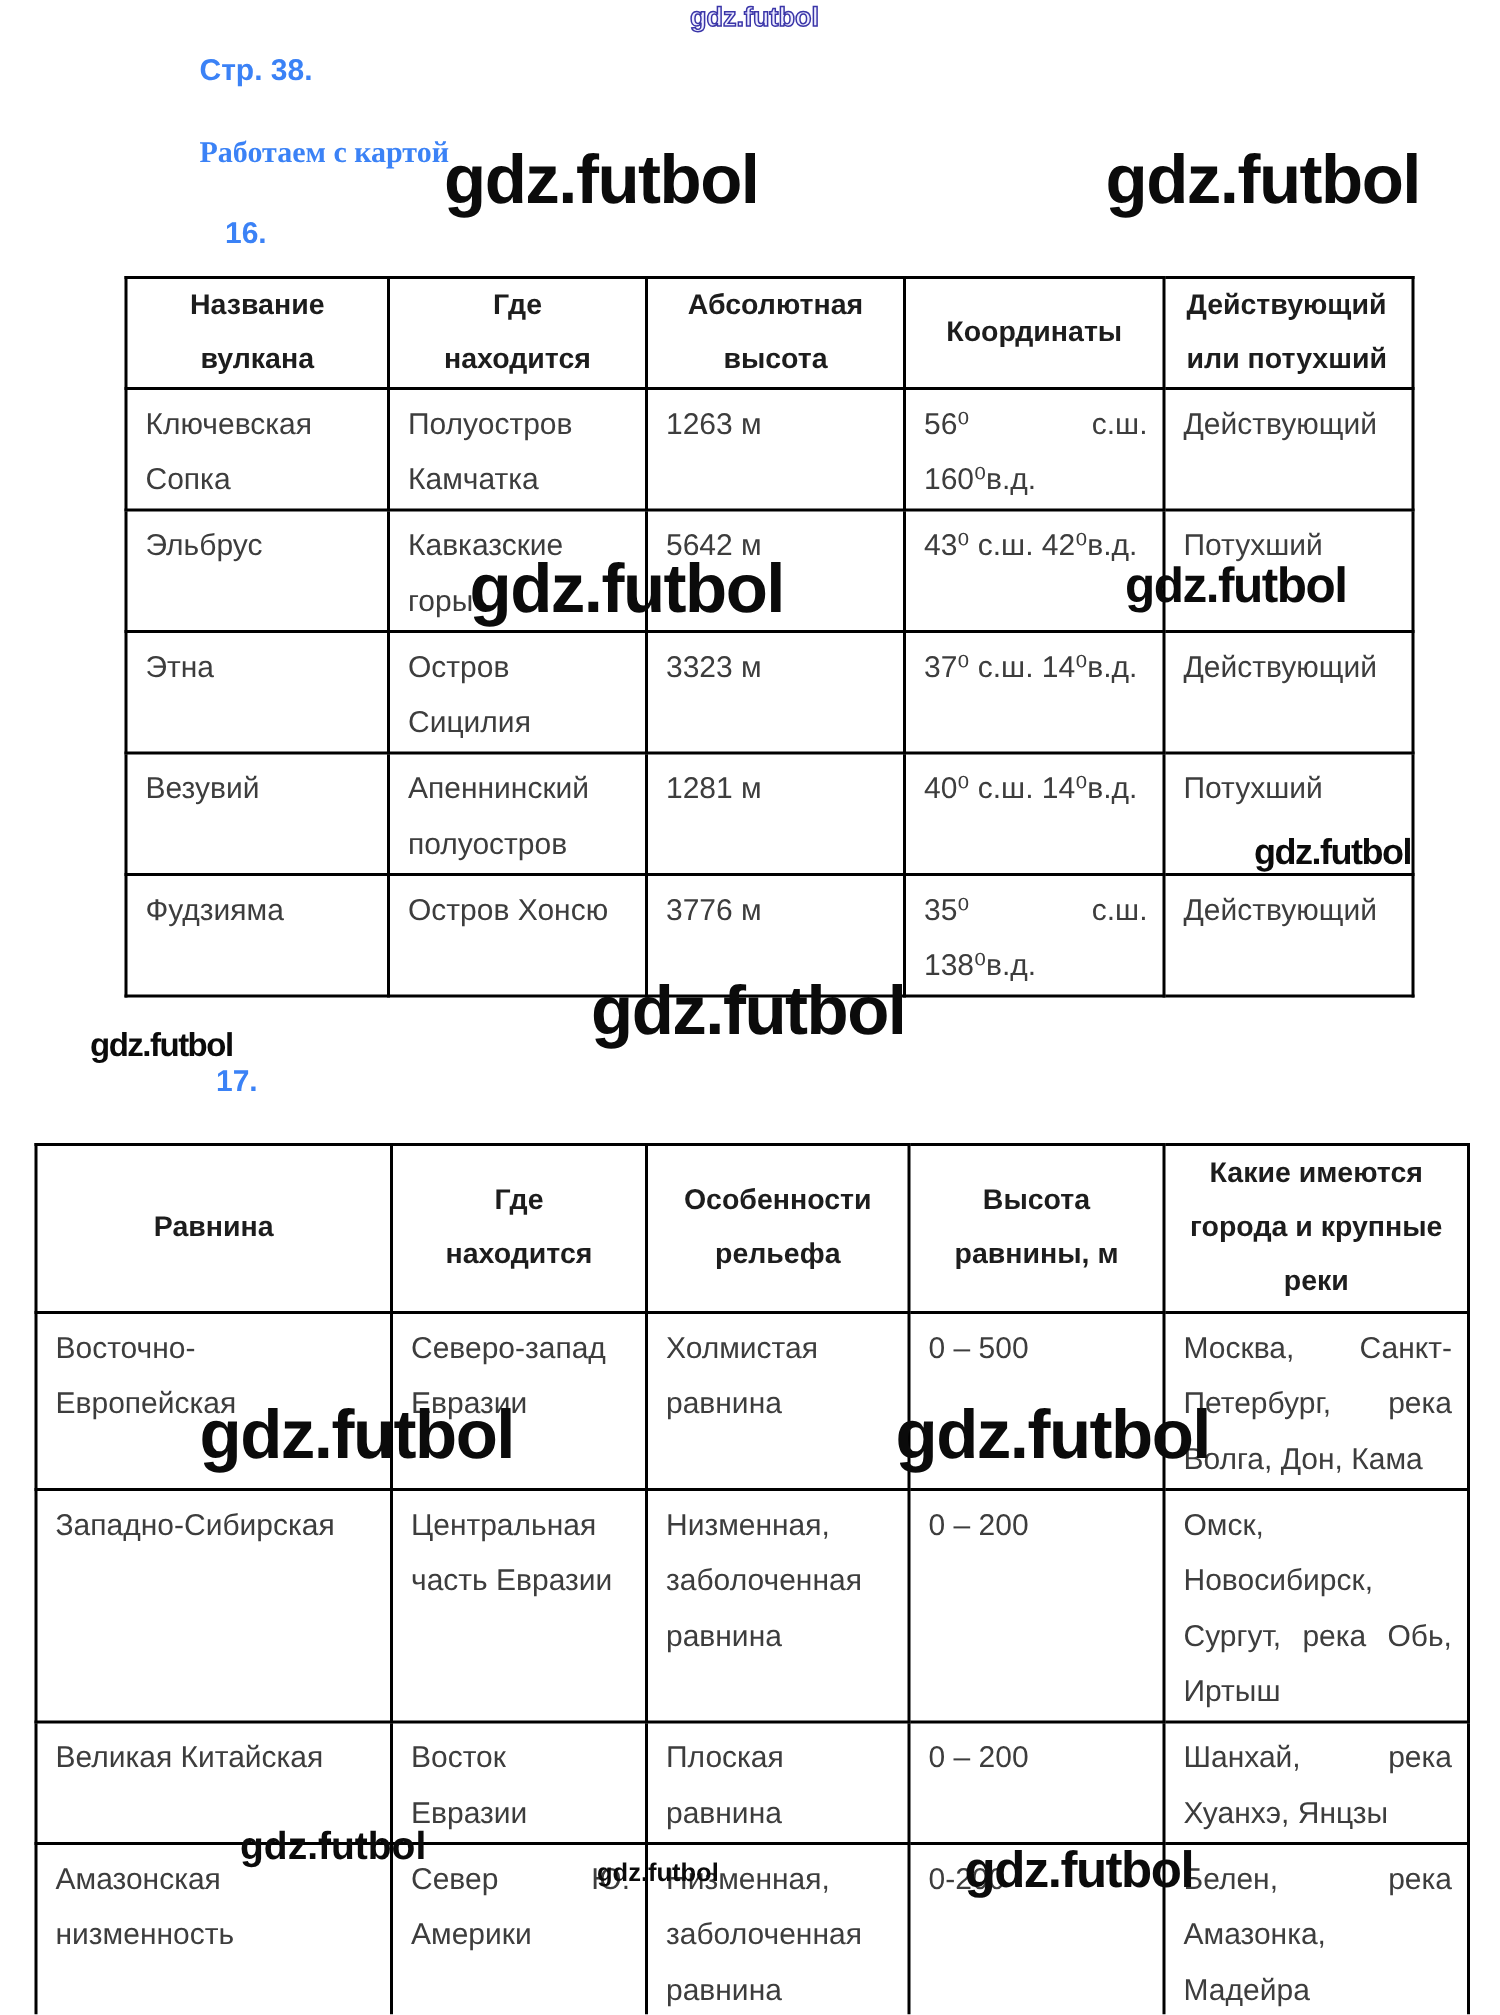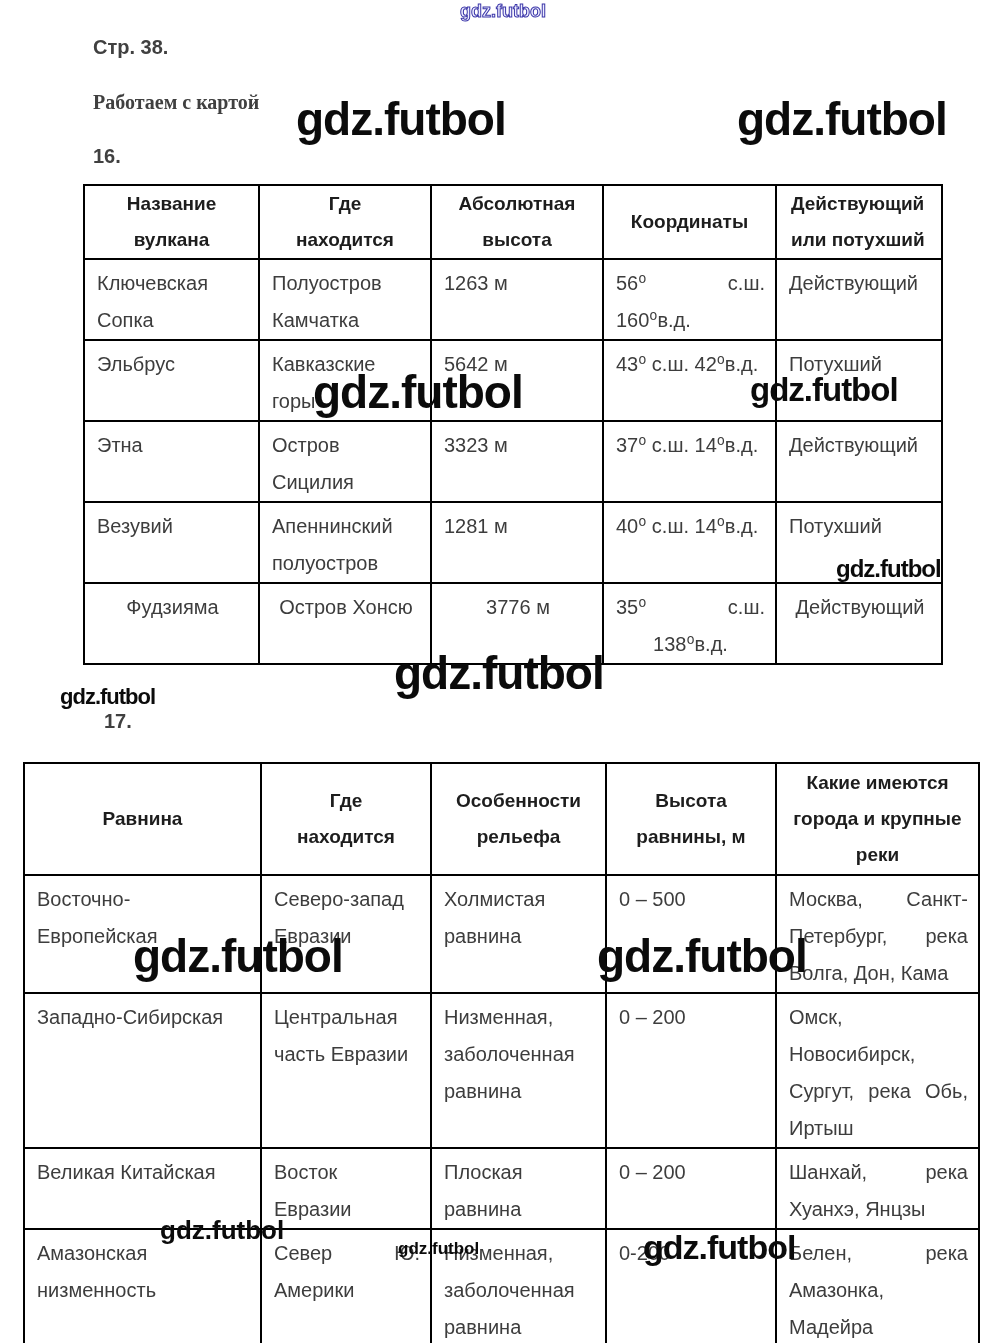--- a/index.html
+++ b/index.html
@@ -1,23 +1,23 @@
 <!DOCTYPE html>
 <html><head>
 <meta charset="utf-8">
 <style>
   html,body{margin:0;padding:0;background:#ffffff;}
   .page{
     position:relative;width:1000px;height:1343px;background:#ffffff;
     font-family:"Liberation Sans","DejaVu Sans",sans-serif;color:#3d3d3d;overflow:hidden;
   }
-  .heading{position:absolute;font-size:20px;font-weight:700;color:#404040;white-space:nowrap;}
+  .heading{position:absolute;font-size:20px;font-weight:700;color:#3b82f6;white-space:nowrap;margin-left:40px;}
   #page-num{left:93px;top:36px;}
   #section-title{left:93px;top:91px;font-family:Liberation Serif, serif;}
-  #task16-label{left:93px;top:145px;}
+  #task16-label{left:110px;top:145px;}
   #task17-label{left:104px;top:710px;}
 
   table{position:absolute;border-collapse:collapse;table-layout:fixed;}
   #table16{left:83px;top:184px;width:858px;}
   #table17{left:23px;top:762px;width:955px;}
   th,td{border:2px solid #000000;overflow:hidden;}
   th{
     font-weight:700;color:#1d1d1d;font-size:19px;line-height:36px;
     text-align:center;vertical-align:middle;padding:0 8px;
   }
@@ -150,21 +150,21 @@
           <td>
             <div class="line"><span>1281 м</span></div>
           </td>
           <td>
             <div class="line"><span>40⁰ с.ш. 14⁰в.д.</span></div>
           </td>
           <td>
             <div class="line"><span>Потухший</span></div>
           </td>
         </tr>
-        <tr style="height: 77px; text-align: center;">
+        <tr style="height: 77px;">
           <td>
             <div class="line"><span>Фудзияма</span></div>
           </td>
           <td>
             <div class="line"><span>Остров Хонсю</span></div>
           </td>
           <td>
             <div class="line"><span>3776 м</span></div>
           </td>
           <td>

